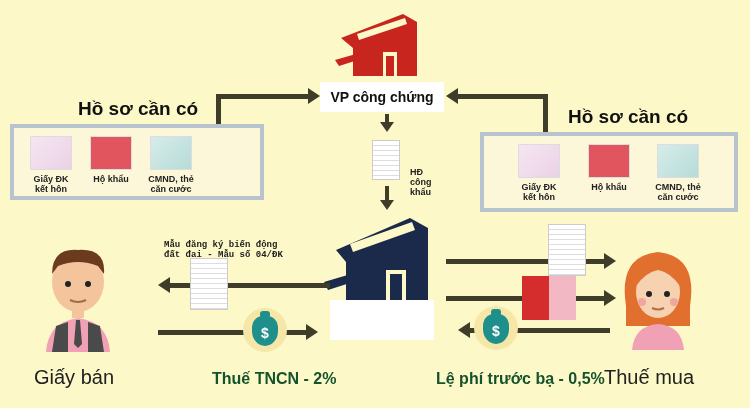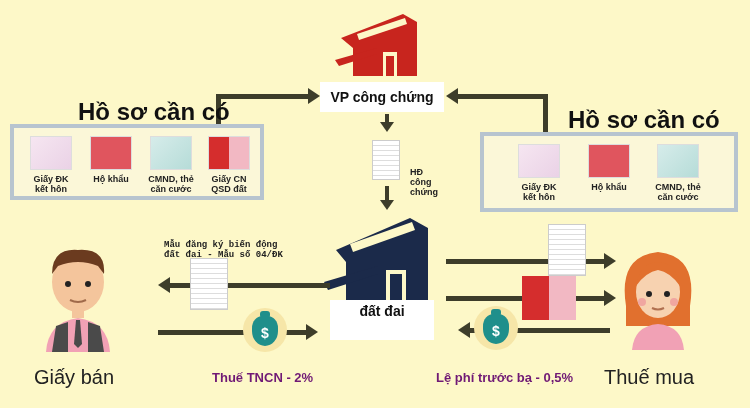--- a/index.html
+++ b/index.html
@@ -8,33 +8,33 @@
     background: #fdf8c8;
     font-family: "Liberation Sans", sans-serif;
     position: relative;
   }
   .abs { position: absolute; }
   .line { position: absolute; background: #3d3d2a; }
   .arrowhead-r { position:absolute; width:0; height:0; border-top:8px solid transparent; border-bottom:8px solid transparent; border-left:12px solid #3d3d2a; }
   .arrowhead-l { position:absolute; width:0; height:0; border-top:8px solid transparent; border-bottom:8px solid transparent; border-right:12px solid #3d3d2a; }
   .arrowhead-d { position:absolute; width:0; height:0; border-left:7px solid transparent; border-right:7px solid transparent; border-top:10px solid #3d3d2a; }
 
-  .title-docs { font-weight: bold; font-size: 24px; color: #111; }
+  .title-docs { font-weight: bold; font-size: 19px; color: #111; }
   .doc-box { position:absolute; border: 4px solid #b7c4cf; background: #fbf7d8; }
   .doc-item { position:absolute; text-align:center; font-size: 9px; font-weight:bold; color:#222; line-height:10px; }
   .doc-thumb { width: 42px; height: 34px; margin: 0 auto 4px auto; border:1px solid #ddd; }
   .thumb-marriage { background: linear-gradient(135deg,#f6e6f1,#ead2e6); }
   .thumb-hokhau { background: #e0555e; }
   .thumb-cmnd { background: linear-gradient(135deg,#d6ecea,#b6dcd8); }
   .thumb-qsd { background: linear-gradient(90deg,#d52d2d 50%, #f2b8c3 50%); }
 
   .office-label { position:absolute; background:#fff; font-weight:bold; color:#111; text-align:center; }
   .small-label { position:absolute; font-size: 9px; font-weight:bold; color:#222; line-height: 10px; }
   .person-label { position:absolute; font-size: 20px; color:#222; }
-  .fee-label { position:absolute; font-size: 13px; font-weight:bold; color:#701a75; }
+  .fee-label { position:absolute; font-size: 16px; font-weight:bold; color:#14532d; }
   .paper { position:absolute; background:#fff; border:1px solid #ccc;
     background-image: repeating-linear-gradient(180deg, #fff 0, #fff 4px, #ddd 4px, #ddd 5px); }
   .bag { position:absolute; width:26px; height:30px; border-radius: 40% 40% 50% 50%; background:#1f8f8b; color:#fff; font-weight:bold; font-size:14px; text-align:center; line-height:34px; }
   .bag::before { content:""; position:absolute; left:8px; top:-5px; width:10px; height:7px; background:#1f8f8b; border-radius:3px; }
   .bag-glow { position:absolute; width:44px; height:44px; border-radius:50%; background:#f6e6a8; }
 </style>
 </head>
 <body>
 
 <div class="abs" style="left:333px; top:8px; width:96px; height:68px;">
@@ -56,46 +56,41 @@
 <div class="line" style="left:543px; top:94px; width:5px; height:40px;"></div>
 <div class="arrowhead-l" style="left:446px; top:88px;"></div>
 
 <div class="line" style="left:385px; top:114px; width:4px; height:10px;"></div>
 <div class="arrowhead-d" style="left:380px; top:122px;"></div>
 
 <div class="paper" style="left:372px; top:140px; width:28px; height:40px;"></div>
 <div class="small-label" style="left:410px; top:155px;margin-top:12px;">
   <div>HĐ</div>
   <div>công</div>
-  <div>chứng</div>
+  <div>khẩu</div>
 </div>
 
 <div class="line" style="left:385px; top:186px; width:4px; height:16px;"></div>
 <div class="arrowhead-d" style="left:380px; top:200px;"></div>
 
 <div class="title-docs abs" style="left:78px; top:98px;">Hồ sơ cần có</div>
 <div class="doc-box" style="left:10px; top:124px; width:254px; height:76px;">
   <div class="doc-item" style="left:12px; top:8px; width:50px;">
     <div class="doc-thumb thumb-marriage"></div>
     <div>Giấy ĐK</div>
     <div>kết hôn</div>
   </div>
   <div class="doc-item" style="left:72px; top:8px; width:50px;">
     <div class="doc-thumb thumb-hokhau"></div>
     <div>Hộ khẩu</div>
   </div>
   <div class="doc-item" style="left:130px; top:8px; width:54px;">
     <div class="doc-thumb thumb-cmnd"></div>
     <div>CMND, thẻ</div>
     <div>căn cước</div>
-  </div>
-  <div class="doc-item" style="left:190px; top:8px; width:50px;">
-    <div class="doc-thumb thumb-qsd"></div>
-    <div>Giấy CN</div>
-    <div>QSD đất</div>
   </div>
 </div>
 
 <div class="title-docs abs" style="left:568px; top:106px;">Hồ sơ cần có</div>
 <div class="doc-box" style="left:480px; top:132px; width:258px; height:80px;">
   <div class="doc-item" style="left:30px; top:8px; width:50px;">
     <div class="doc-thumb thumb-marriage"></div>
     <div>Giấy ĐK</div>
     <div>kết hôn</div>
   </div>
@@ -113,21 +108,20 @@
 <div class="abs" style="left:320px; top:212px; width:124px; height:92px;">
   <svg width="124" height="92" viewBox="0 0 124 92">
     <path d="M16 38 L90 6 L108 16 L108 92 L26 92 L26 50 Z" fill="#1b2a4a"></path>
     <path d="M30 32 L92 10 L95 18 L33 40 Z" fill="#fdf8c8"></path>
     <path d="M4 70 L58 54 L58 62 L8 78 Z" fill="#1b2a4a"></path>
     <rect x="66" y="58" width="20" height="34" fill="#fdf8c8"></rect>
     <rect x="70" y="62" width="12" height="30" fill="#1b2a4a"></rect>
   </svg>
 </div>
 <div class="office-label" style="left:330px; top:300px; width:104px; height:40px; font-size:14px; line-height:17px; padding-top:3px;">
-  <div>đất đai</div>
 </div>
 
 <div class="small-label" style="left:164px; top:240px;font-family:Liberation Mono, monospace;">
   <div>Mẫu đăng ký biến động</div>
   <div>đất đai - Mẫu số 04/ĐK</div>
 </div>
 
 <div class="line" style="left:170px; top:283px; width:160px; height:5px;"></div>
 <div class="arrowhead-l" style="left:158px; top:277px;"></div>
 <div class="paper" style="left:190px; top:258px; width:38px; height:52px;"></div>

